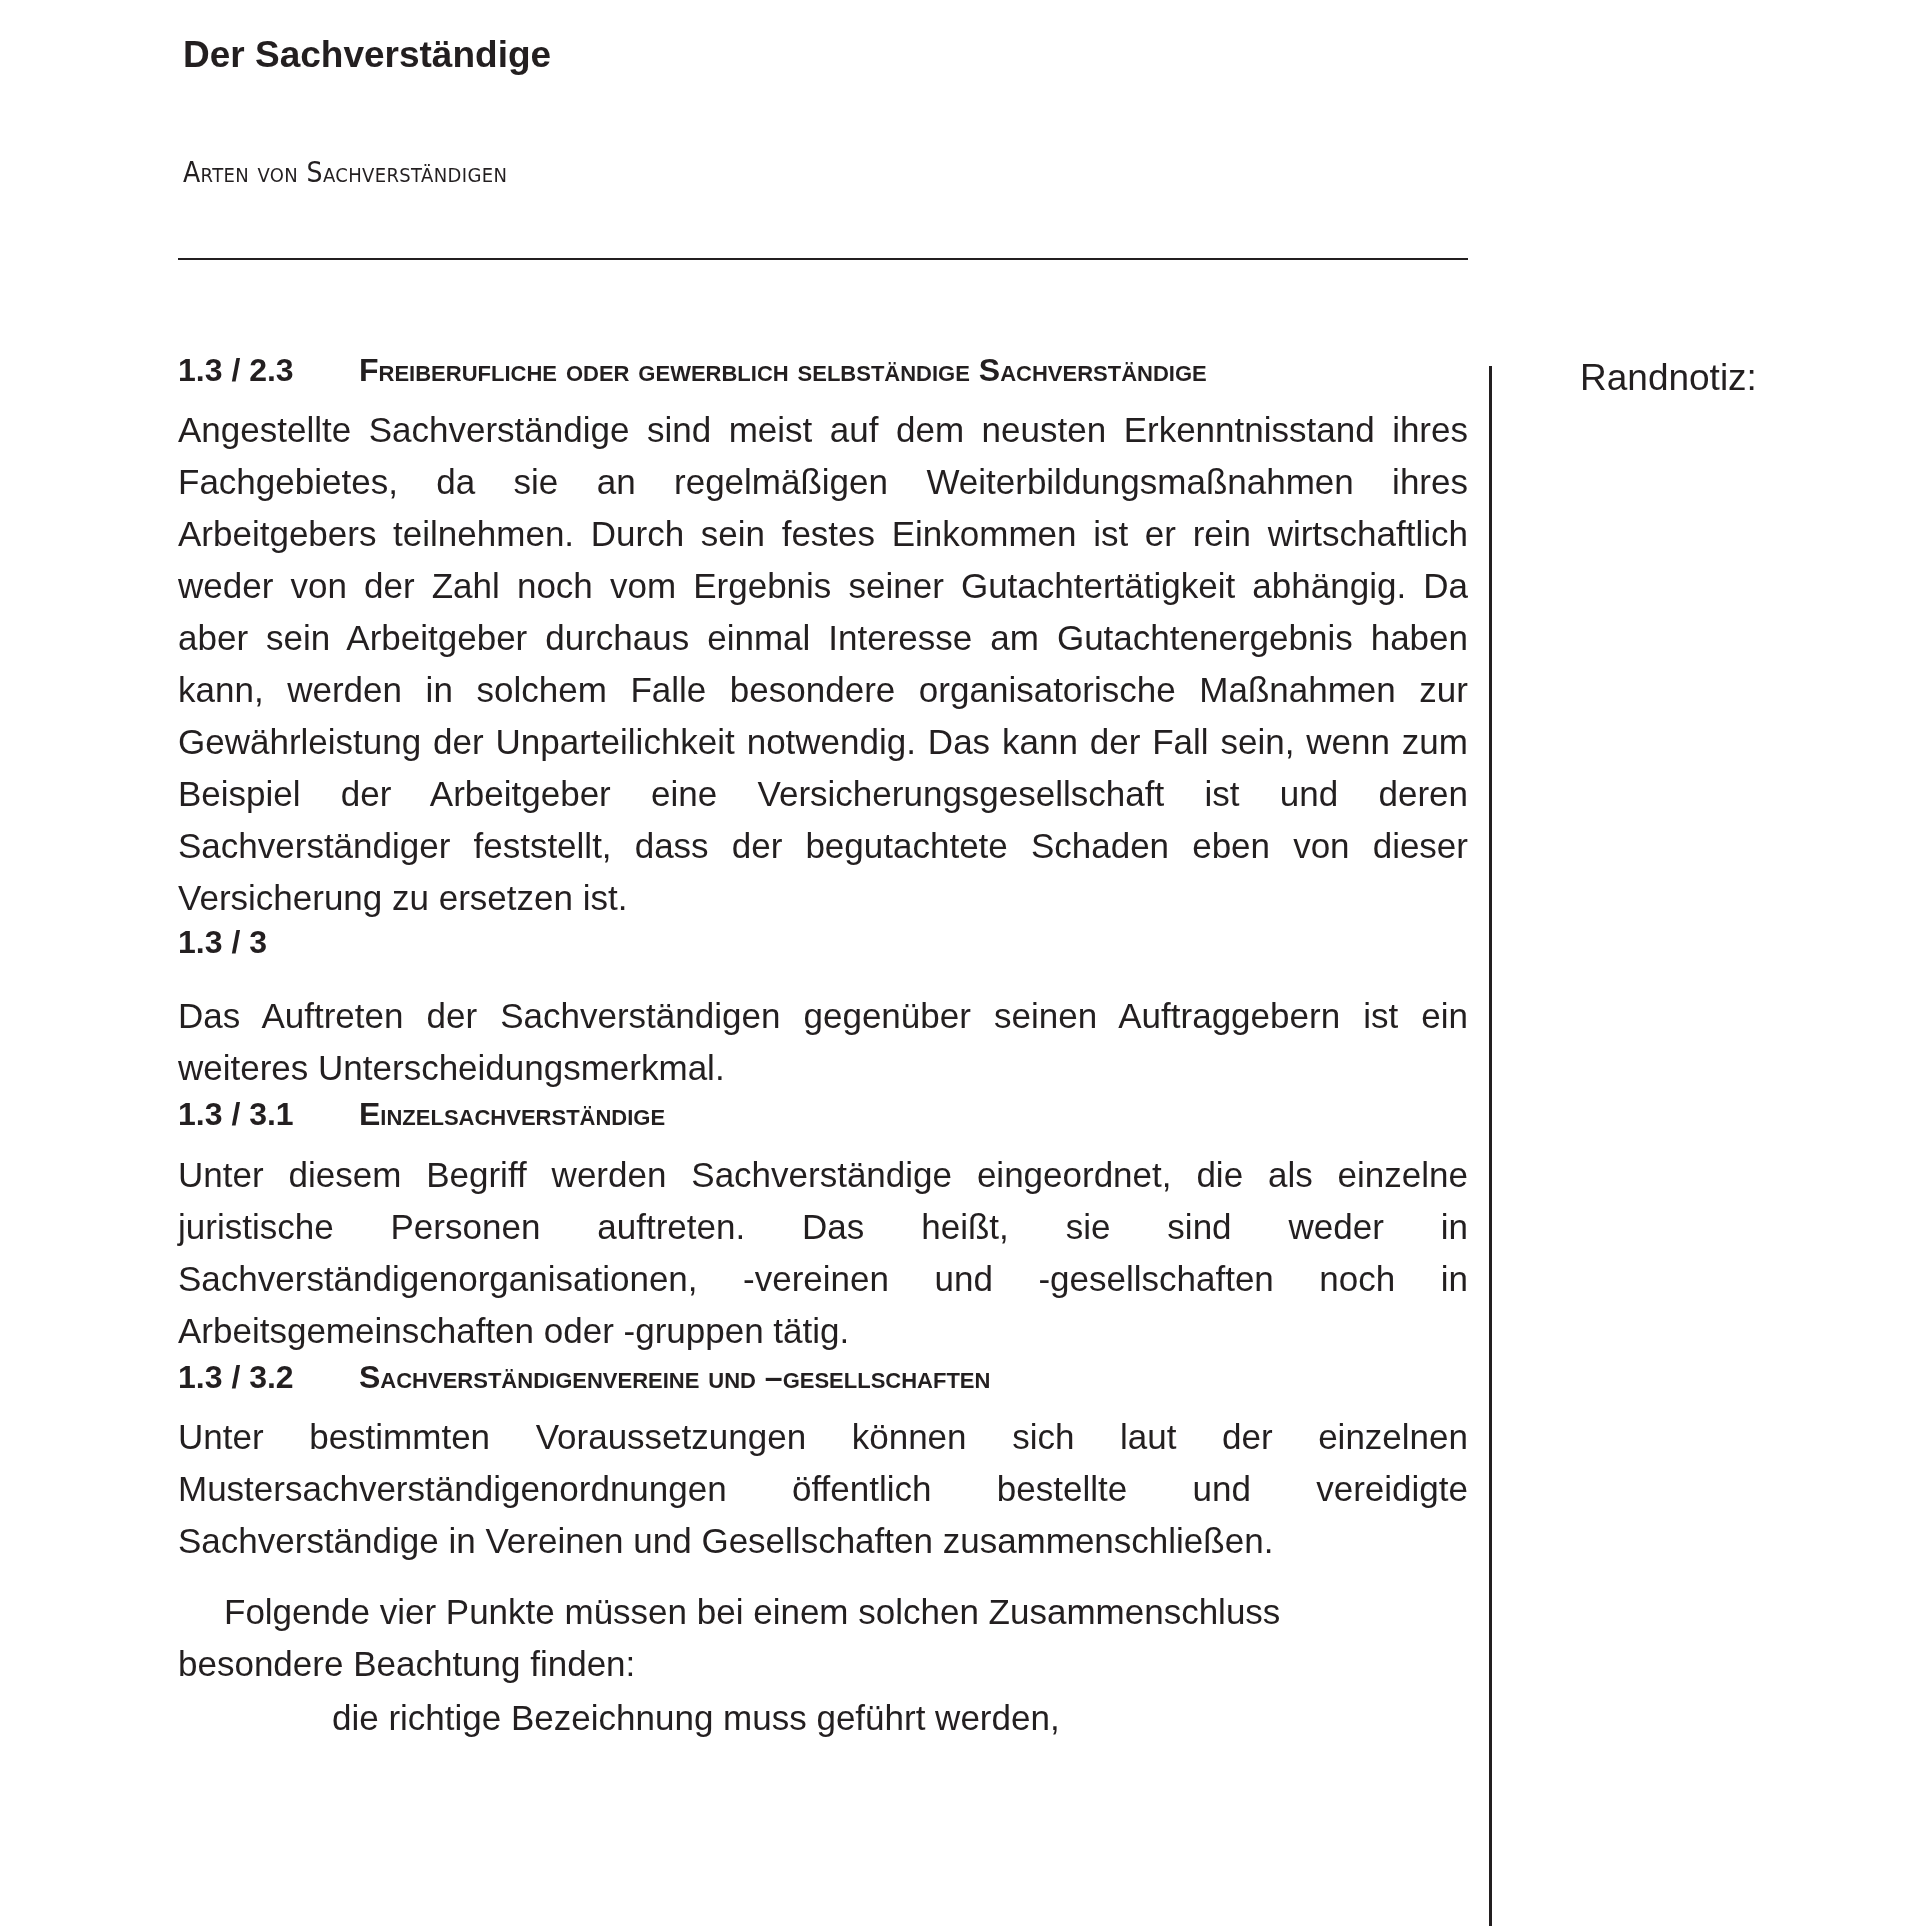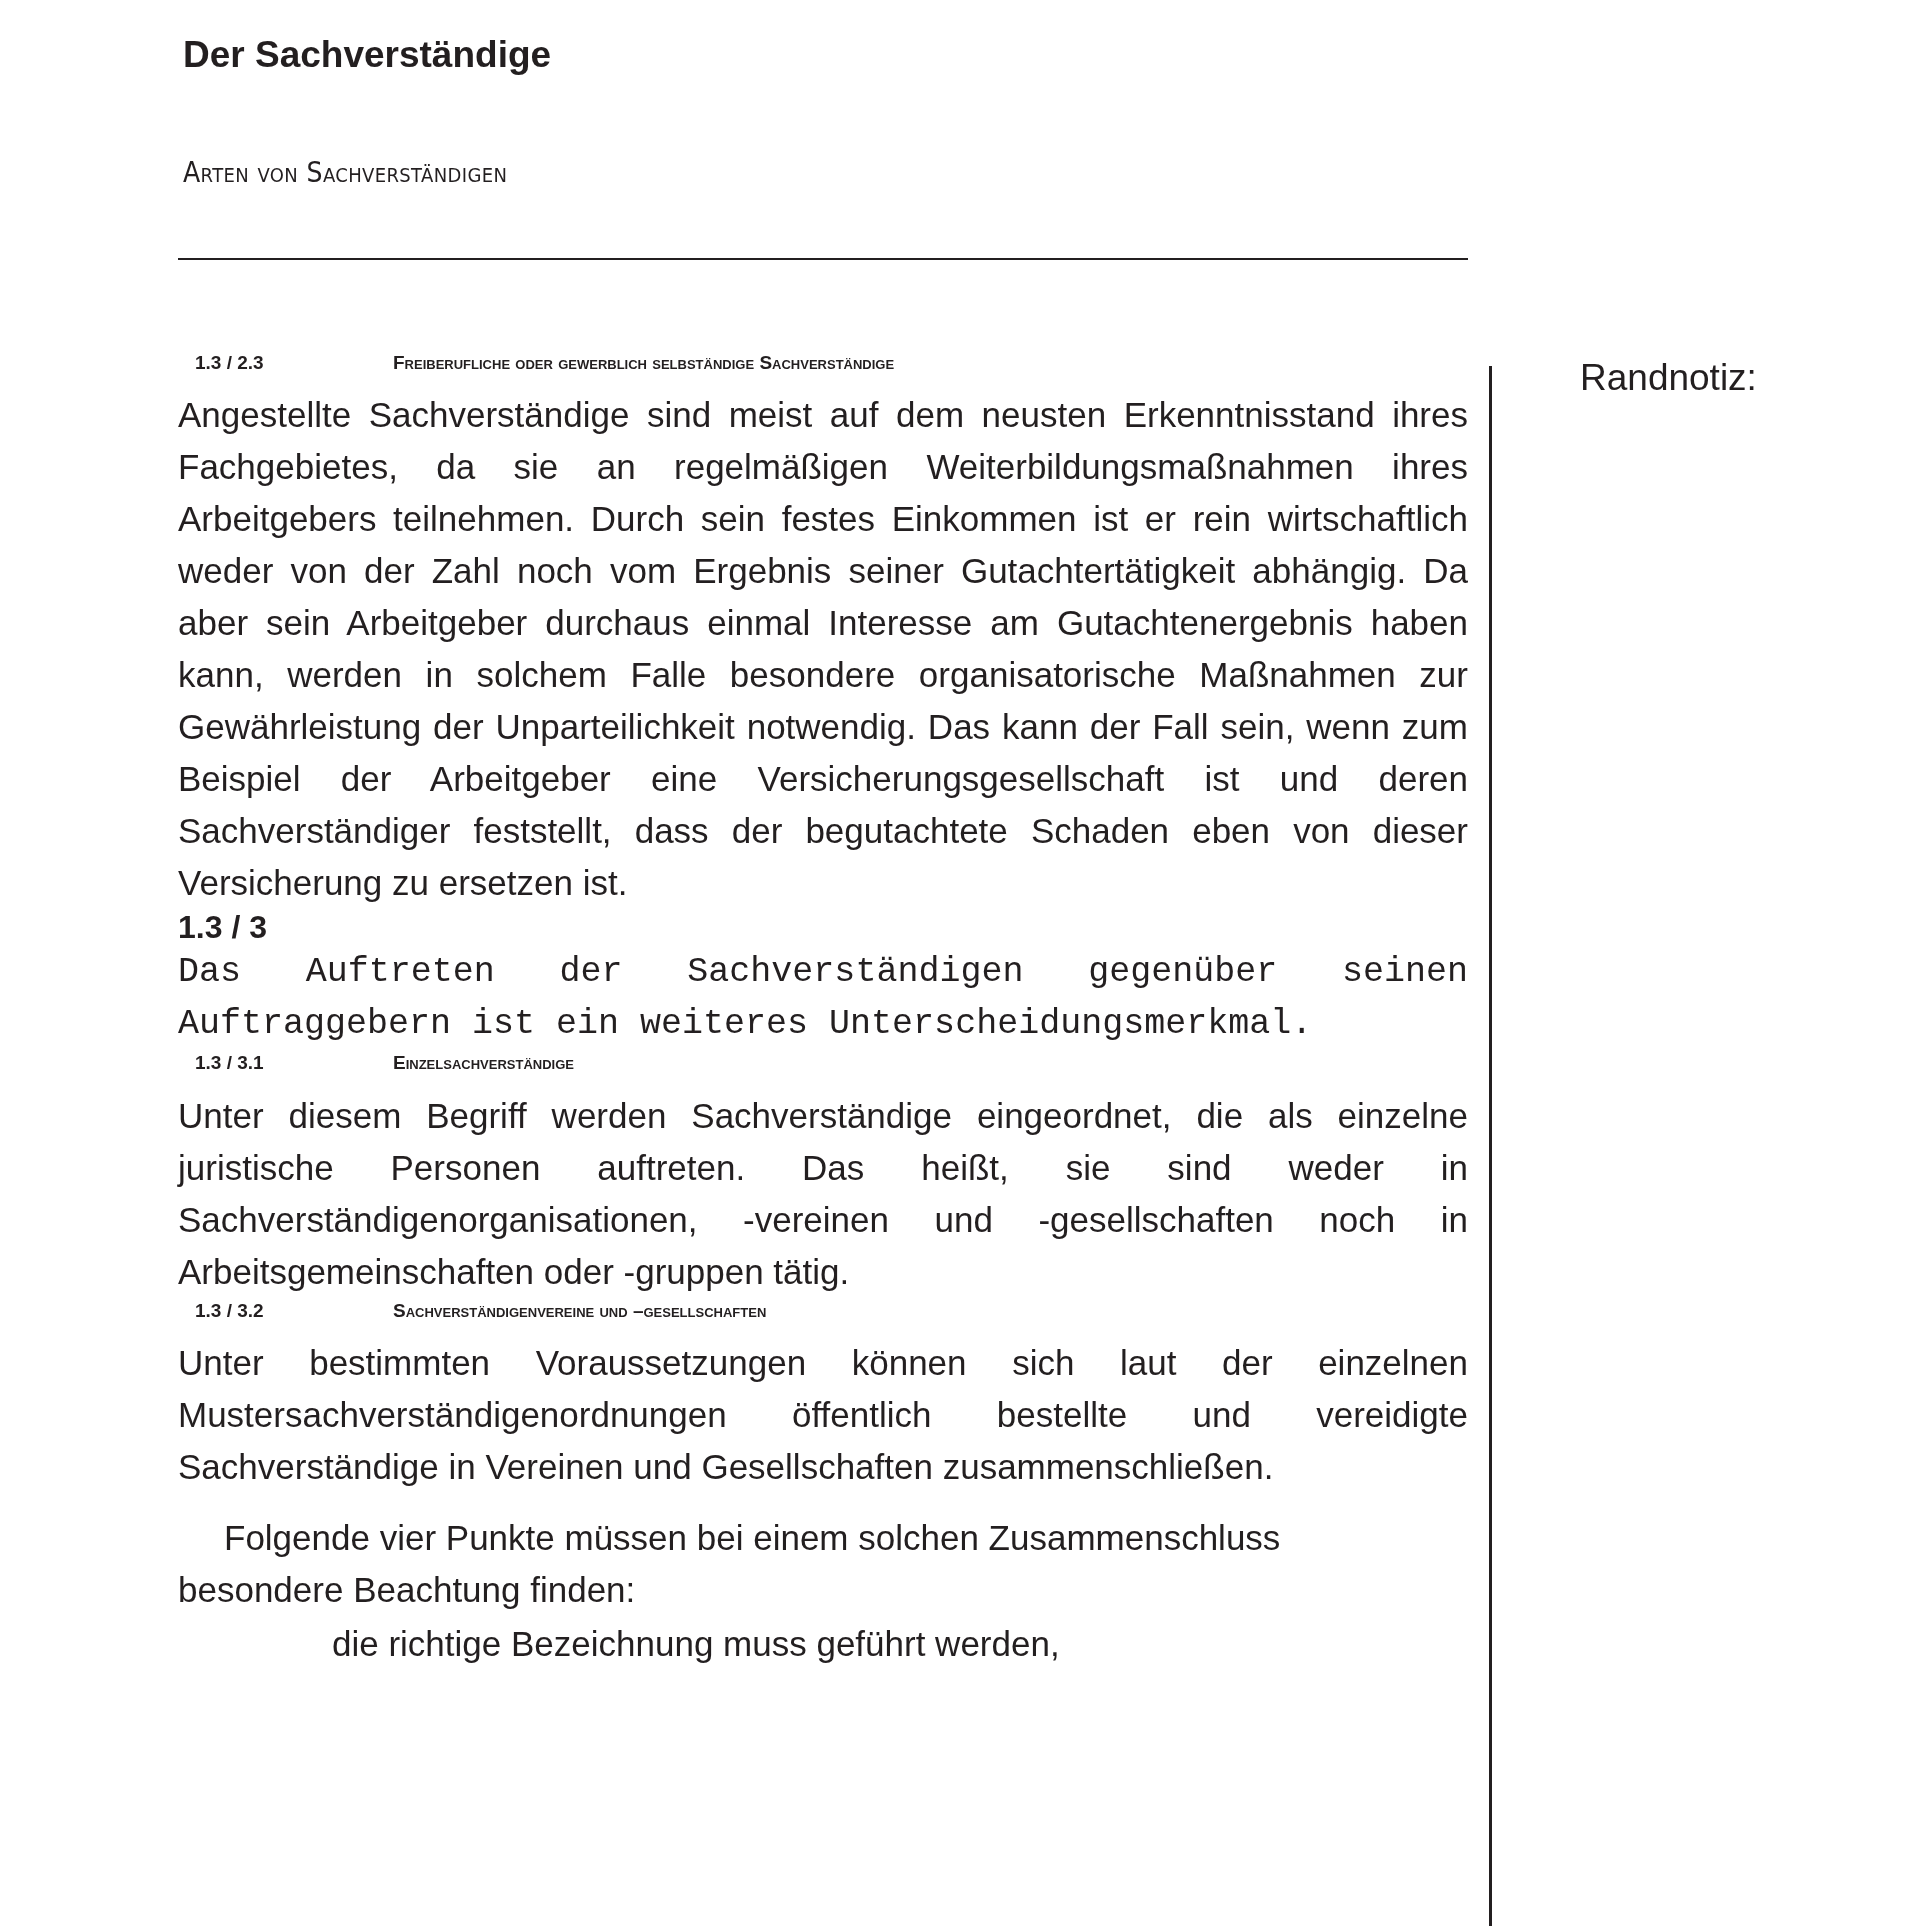--- a/index.html
+++ b/index.html
@@ -6,21 +6,21 @@
     body { width: 1911px; height: 2703px; position: relative; overflow: hidden; color: #231f20; font-family: "Liberation Sans", sans-serif; }
     .doc-title { position: absolute; left: 183px; top: 34px; font-size: 37px; font-weight: bold; }
     .doc-subtitle { position: absolute; left: 183px; top: 156px; font-size: 28px; font-variant: small-caps; letter-spacing: 0.4px; font-family: "DejaVu Sans", sans-serif; font-weight: normal; transform: scaleX(0.9); transform-origin: left; }
     .header-rule { position: absolute; left: 178px; top: 258px; width: 1290px; height: 1.9px; background: #231f20; }
     .margin-rule { position: absolute; left: 1489px; top: 366px; width: 2.7px; height: 2230px; background: #231f20; }
     .margin-note { position: absolute; left: 1580px; top: 357px; font-size: 37px; }
     .content { position: absolute; left: 178px; top: 347px; width: 1290px; }
     .sec-head { display: flex; align-items: baseline; font-weight: bold; margin: 0; }
     .sec-head .num { width: 181px; font-size: 29px; }
     .sec-head .title { font-size: 29px; font-variant: small-caps; letter-spacing: 0px; }
-    .sec-head.sub .num, .sec-head.sub .title { font-size: 19px; margin-left: 17px; }
+    .sec-head.sub .num, .sec-head.sub .title { font-size: 32px; }
     .sec-head.major .num, .sec-head.major .title { font-size: 32px; }
     p.body { font-size: 35px; line-height: 52px; text-align: justify; margin: 0; }
     .list { margin: 7px 0 0 0; padding: 0; list-style: none; }
     .list li { display: flex; align-items: flex-start; font-size: 35px; line-height: 42px; margin-bottom: 18.5px; }
     .bullet { width: 31px; margin-left: 92px; margin-right: 31px; padding-top: 8.5px; flex: 0 0 auto; }
   </style>
 </head>
 <body>
 
 <div class="doc-title">Der Sachverständige</div>
@@ -35,21 +35,21 @@
   <div class="sec-head sub" style="margin-top:4.6px;">
     <span class="num">1.3 / 2.3</span>
     <span class="title">Freiberufliche oder gewerblich selbständige Sachverständige</span>
   </div>
 
   <p class="body" style="margin-top:15.4px;">Angestellte Sachverständige sind meist auf dem neusten Erkenntnisstand ihres Fachgebietes, da sie an regelmäßigen Weiterbildungsmaßnahmen ihres Arbeitgebers teilnehmen. Durch sein festes Einkommen ist er rein wirtschaftlich weder von der Zahl noch vom Ergebnis seiner Gutachtertätigkeit abhängig. Da aber sein Arbeitgeber durchaus einmal Interesse am Gutachtenergebnis haben kann, werden in solchem Falle besondere organisatorische Maßnahmen zur Gewährleistung der Unparteilichkeit notwendig. Das kann der Fall sein, wenn zum Beispiel der Arbeitgeber eine Versicherungsgesellschaft ist und deren Sachverständiger feststellt, dass der begutachtete Schaden eben von dieser Versicherung zu ersetzen ist.</p>
 
   <div class="sec-head major" style="">
     <span class="num">1.3 / 3</span>
   </div>
-  <p class="body" style="margin-top:0;font-family:Liberation Mono, monospace;">Das Auftreten der Sachverständigen gegenüber seinen Auftraggebern ist ein weiteres Unterscheidungsmerkmal.</p>
+  <p class="body" style="margin-top:29px;">Das Auftreten der Sachverständigen gegenüber seinen Auftraggebern ist ein weiteres Unterscheidungsmerkmal.</p>
 
   <div class="sec-head sub" style="margin-top:2.3px;">
     <span class="num">1.3 / 3.1</span>
     <span class="title">Einzelsachverständige</span>
   </div>
   <p class="body" style="margin-top:15.4px;">Unter diesem Begriff werden Sachverständige eingeordnet, die als einzelne juristische Personen auftreten. Das heißt, sie sind weder in Sachverständigenorganisationen, -vereinen und -gesellschaften noch in Arbeitsgemeinschaften oder -gruppen tätig.</p>
 
   <div class="sec-head sub" style="margin-top:2.3px;">
     <span class="num">1.3 / 3.2</span>
     <span class="title">Sachverständigenvereine und –gesellschaften</span>

